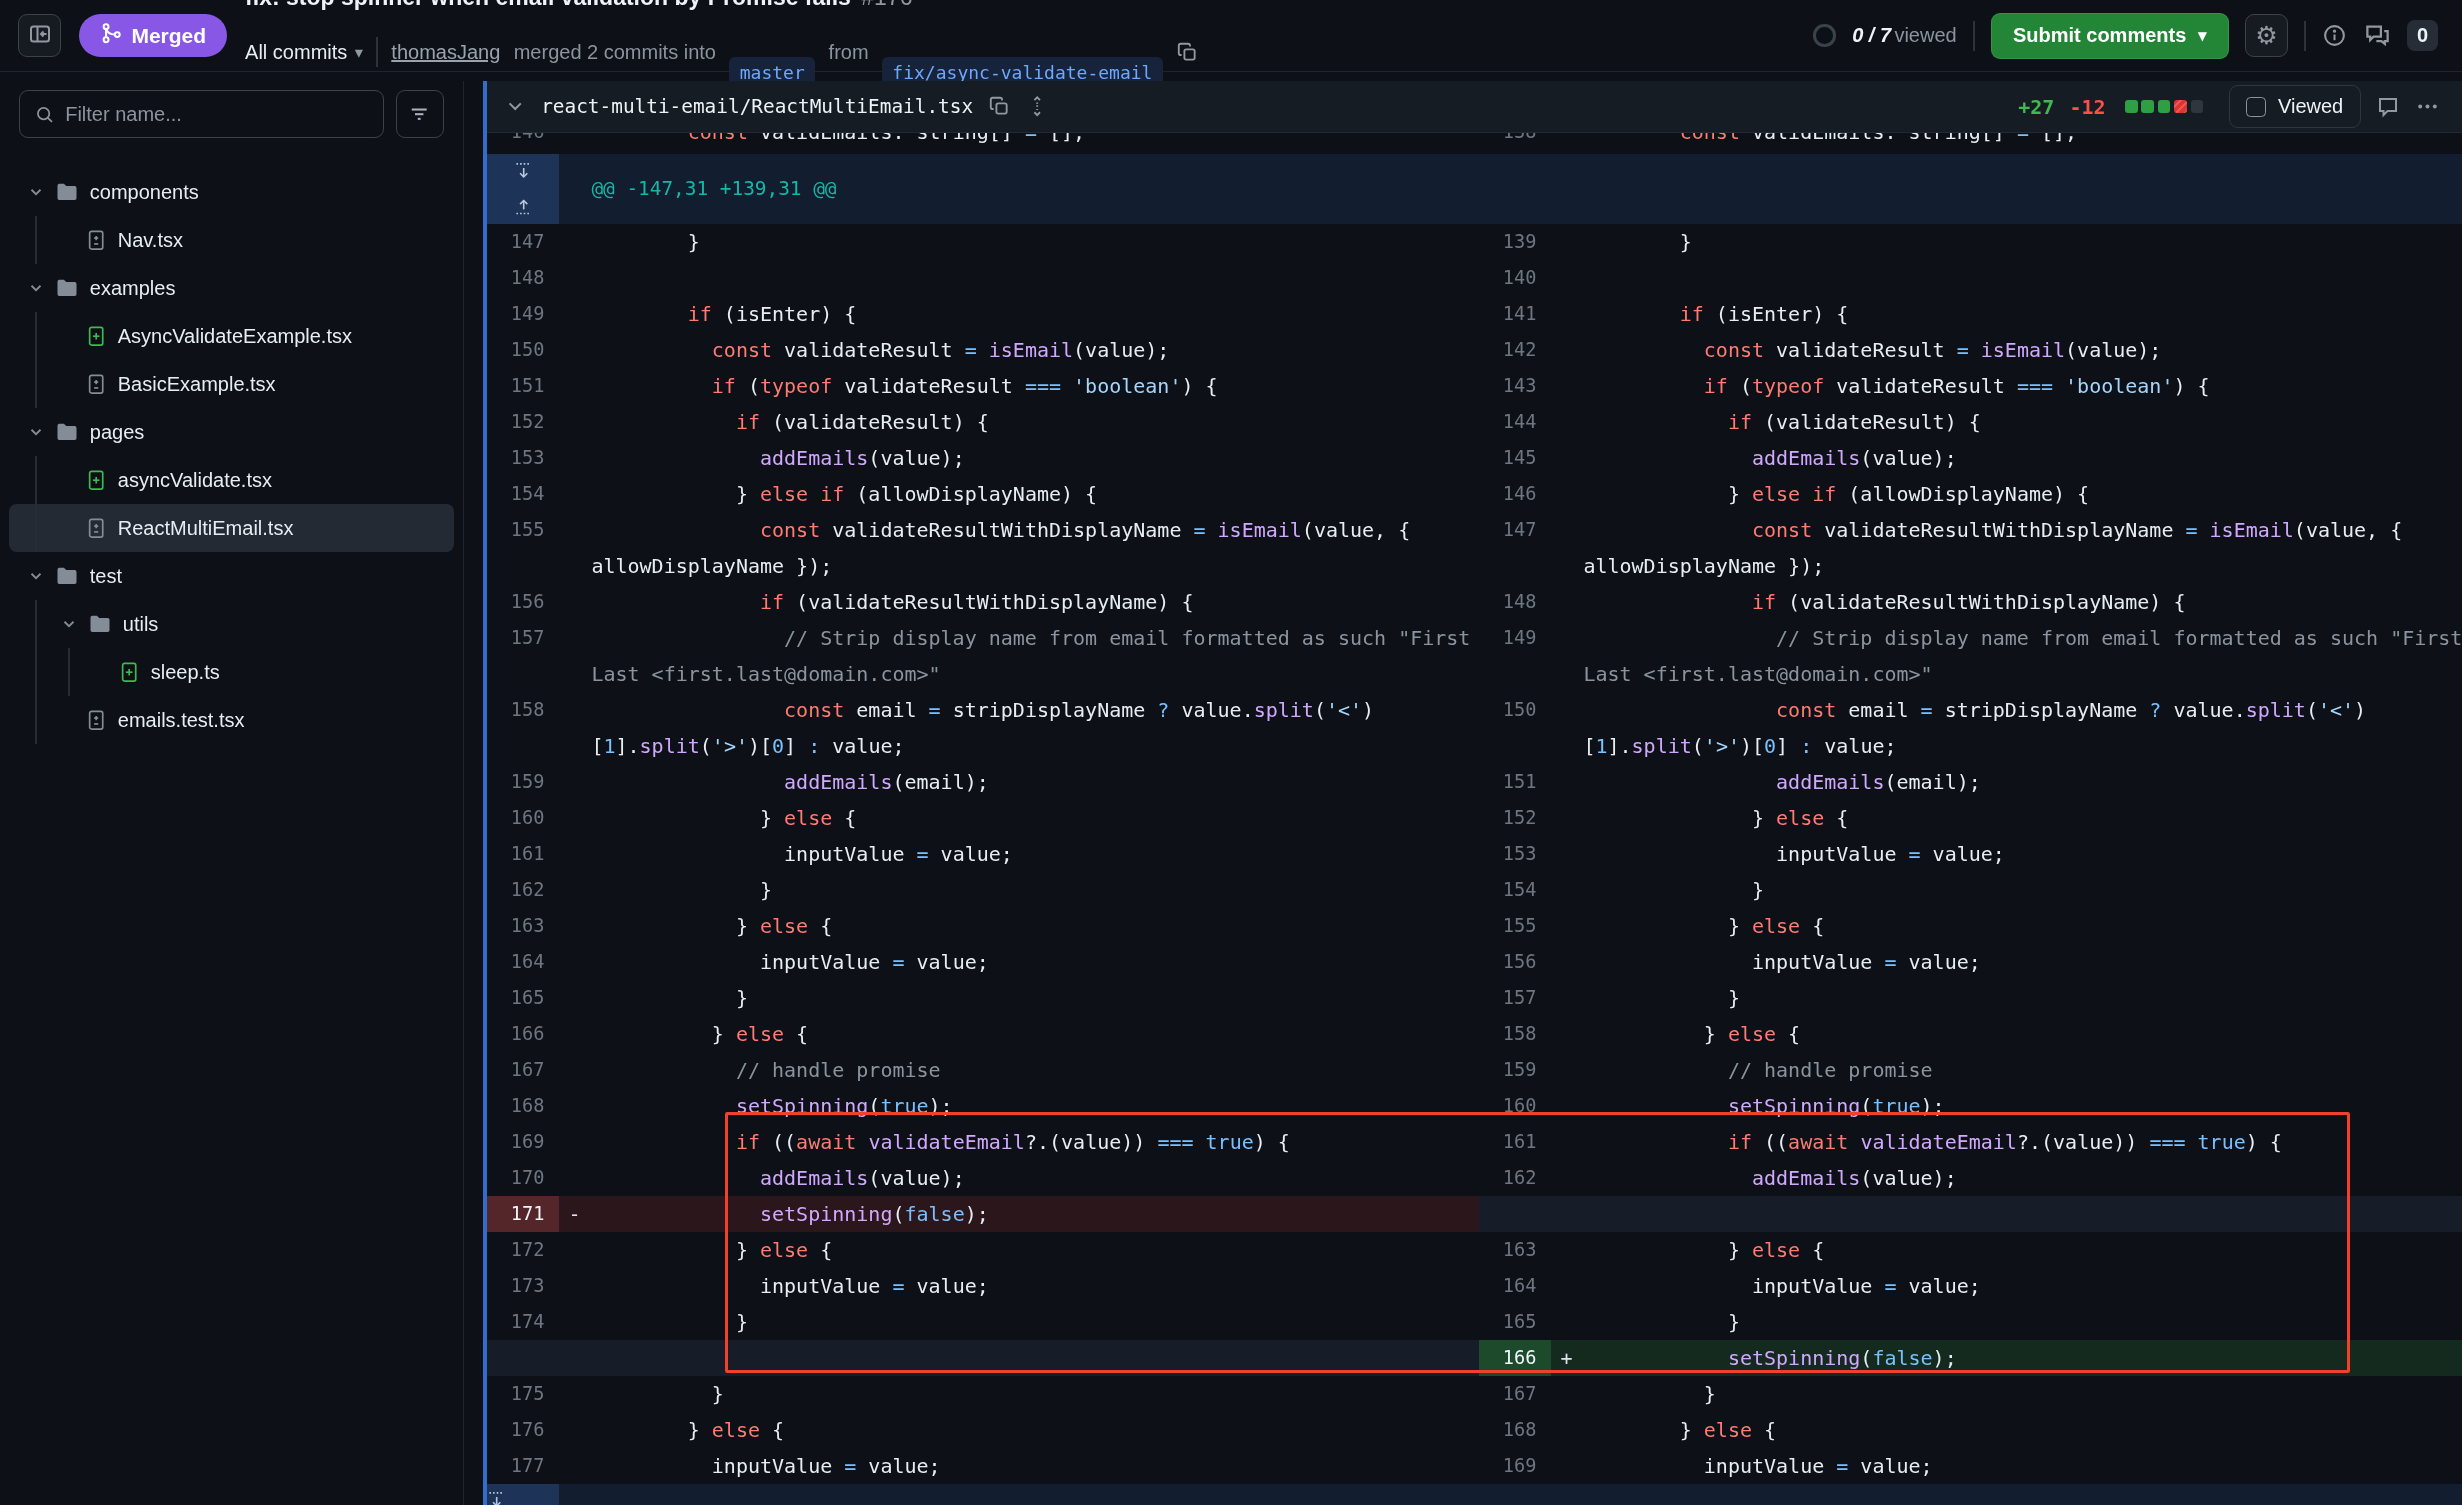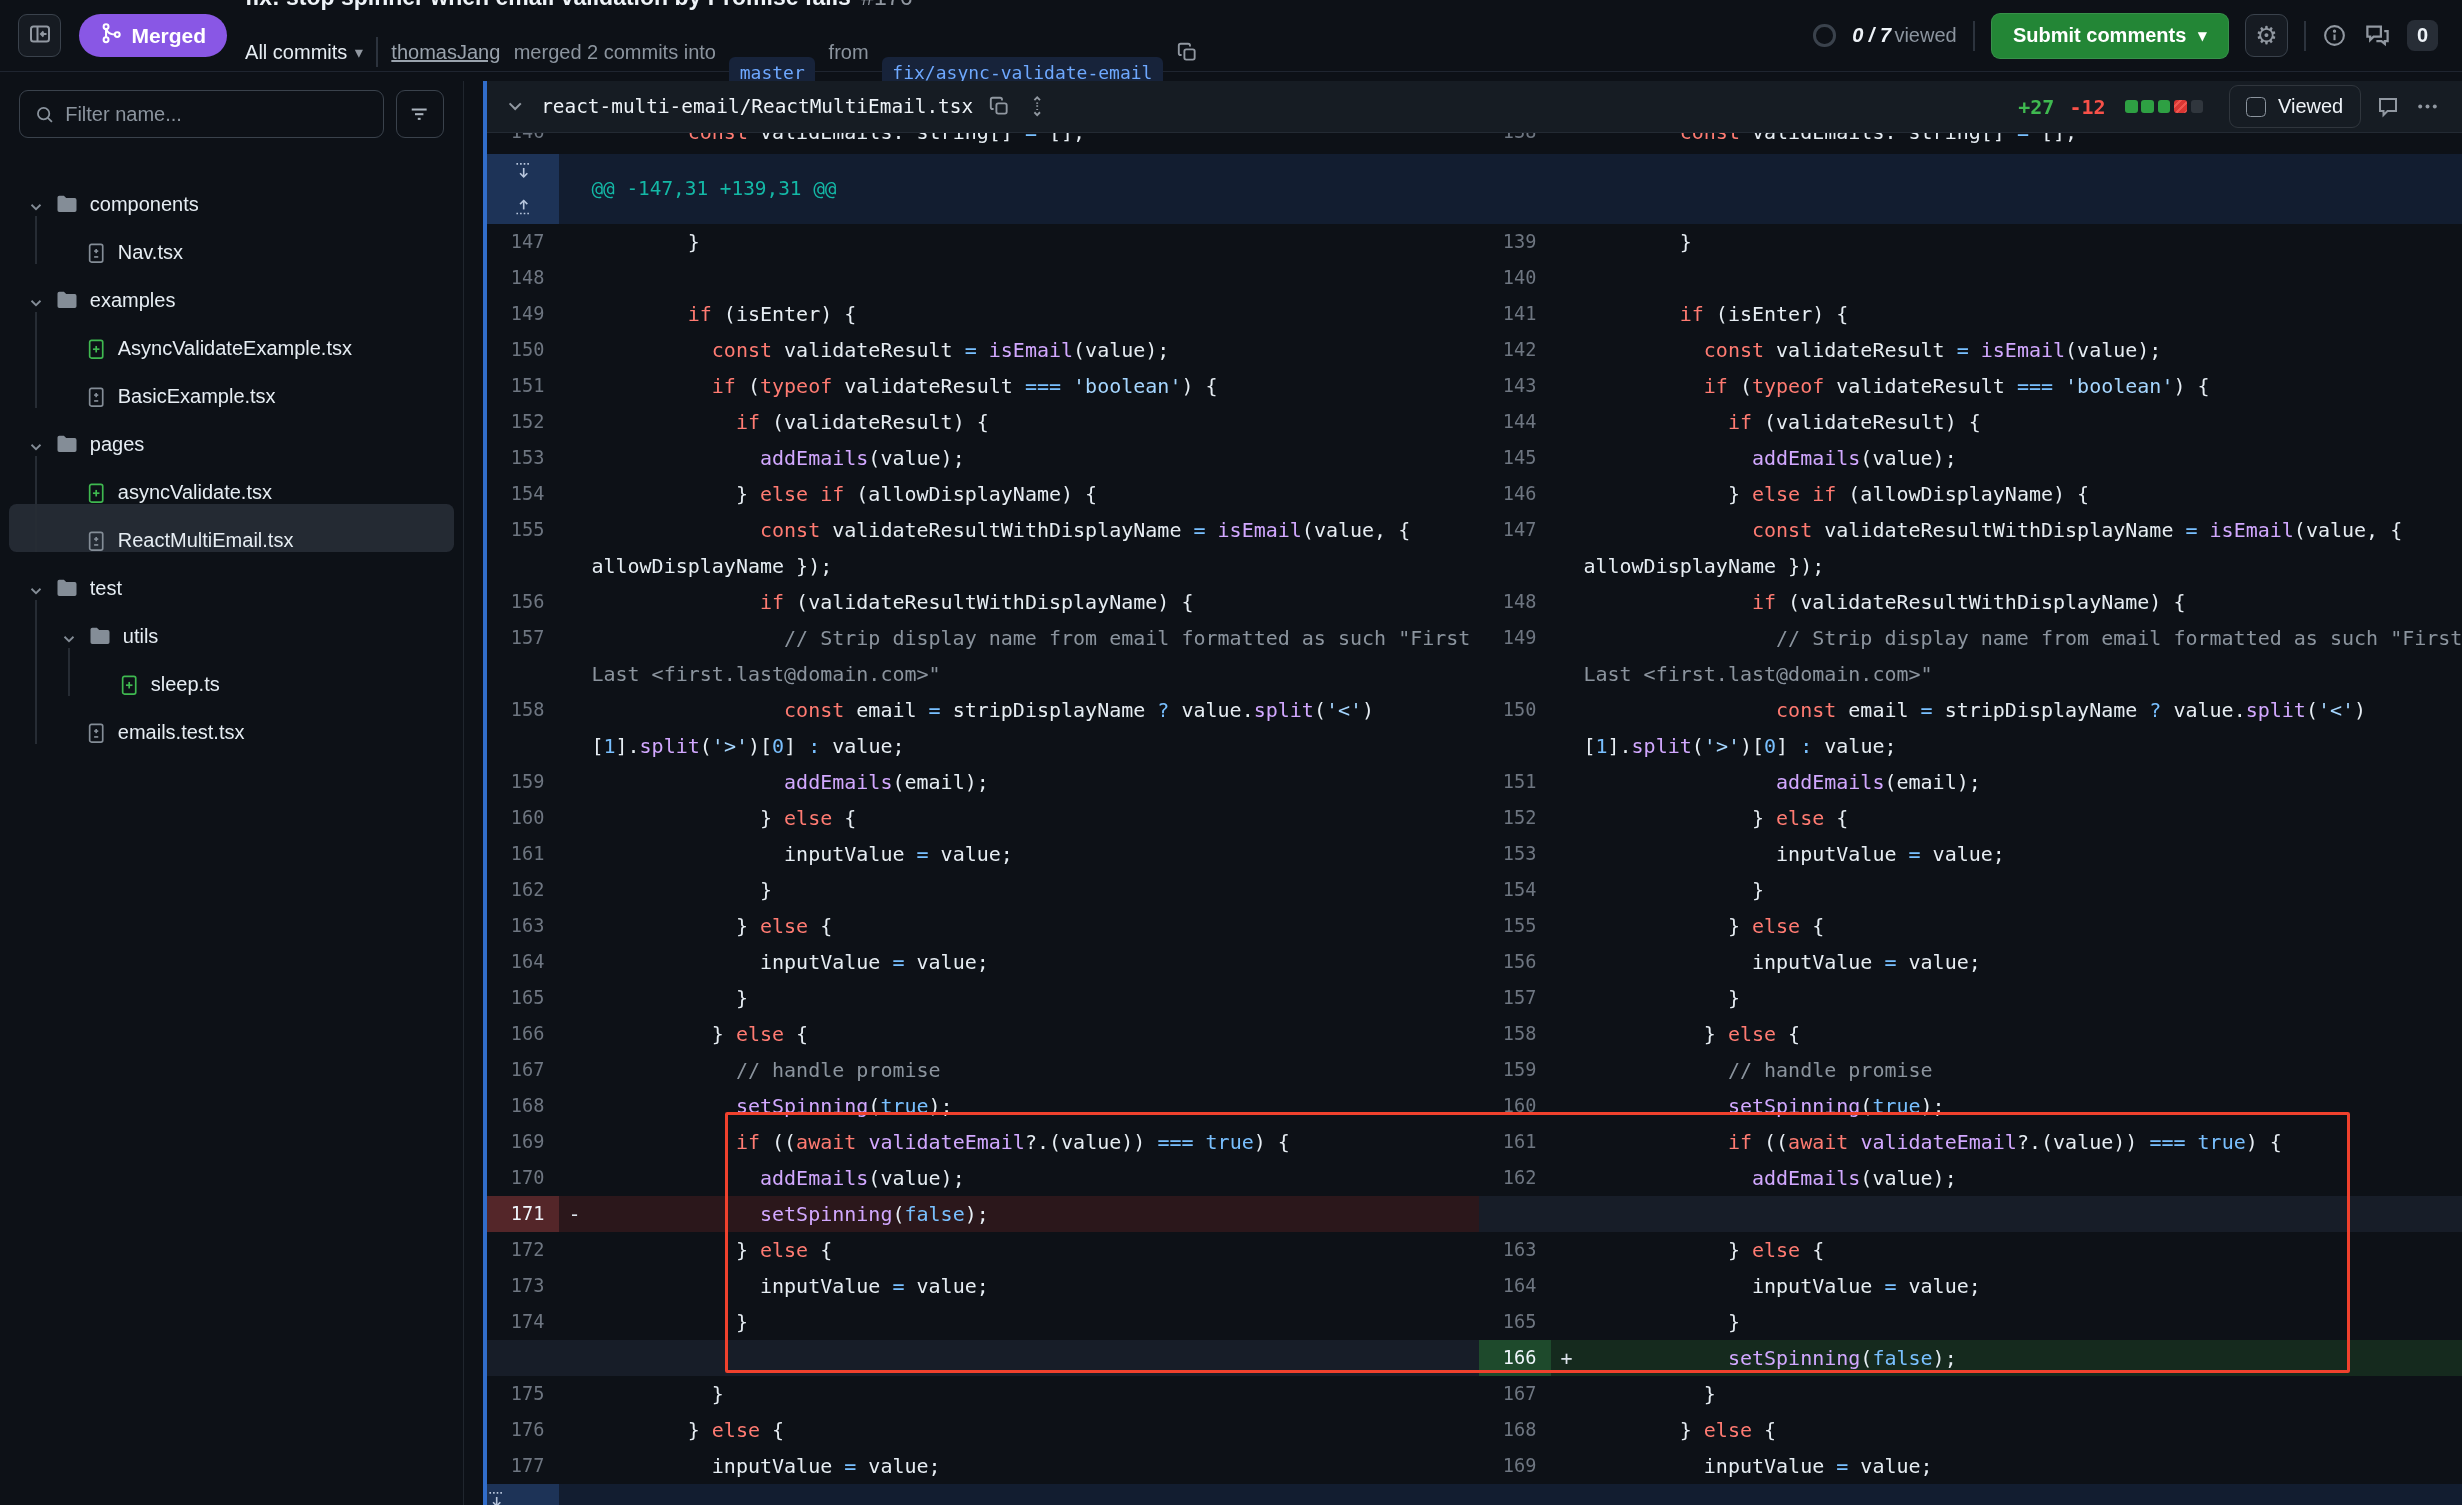--- a/index.html
+++ b/index.html
@@ -35,21 +35,21 @@
     min-width:31px;height:31px;display:flex;align-items:center;justify-content:center;}
 
   
   .main{display:flex;height:1434px;padding-top:9px;}
   .sidebar{width:464px;flex:0 0 auto;border-right:1.5px solid #20262e;padding-top:9px;}
   .filter-row{display:flex;align-items:center;gap:12px;padding:0 19.4px;margin-bottom:30px;}
   .filter-input{flex:1;height:48px;border:1.5px solid #3a424c;border-radius:9px;display:flex;
     align-items:center;gap:10.4px;padding:0 13.4px;color:#8b949e;font-size:20px;cursor:text;}
   .filter-btn{width:48px;height:48px;border:1.5px solid #3a424c;border-radius:9px;background:none;
     display:flex;align-items:center;justify-content:center;color:#aab3bd;cursor:pointer;flex:0 0 auto;}
-  .tree-row{position:relative;height:48px;display:flex;align-items:flex-end;gap:10.4px;color:#e6edf3;
+  .tree-row{position:relative;height:48px;display:flex;align-items:center;gap:10.4px;color:#e6edf3;
     font-size:20px;cursor:pointer;margin:0 9px;border-radius:7.5px;white-space:nowrap;}
   .tree-row.selected{background:#242a33;}
   .guide{position:absolute;top:0;bottom:0;width:1.5px;background:#262c34;}
   .tchev{color:#848d97;flex:0 0 auto;display:flex;}
   .ticon{flex:0 0 auto;display:flex;}
 
   .resizer{width:19.4px;flex:0 0 auto;}
   .diffpanel{flex:1;border-left:4.5px solid #316dca;display:flex;flex-direction:column;min-width:0;}
 
   

